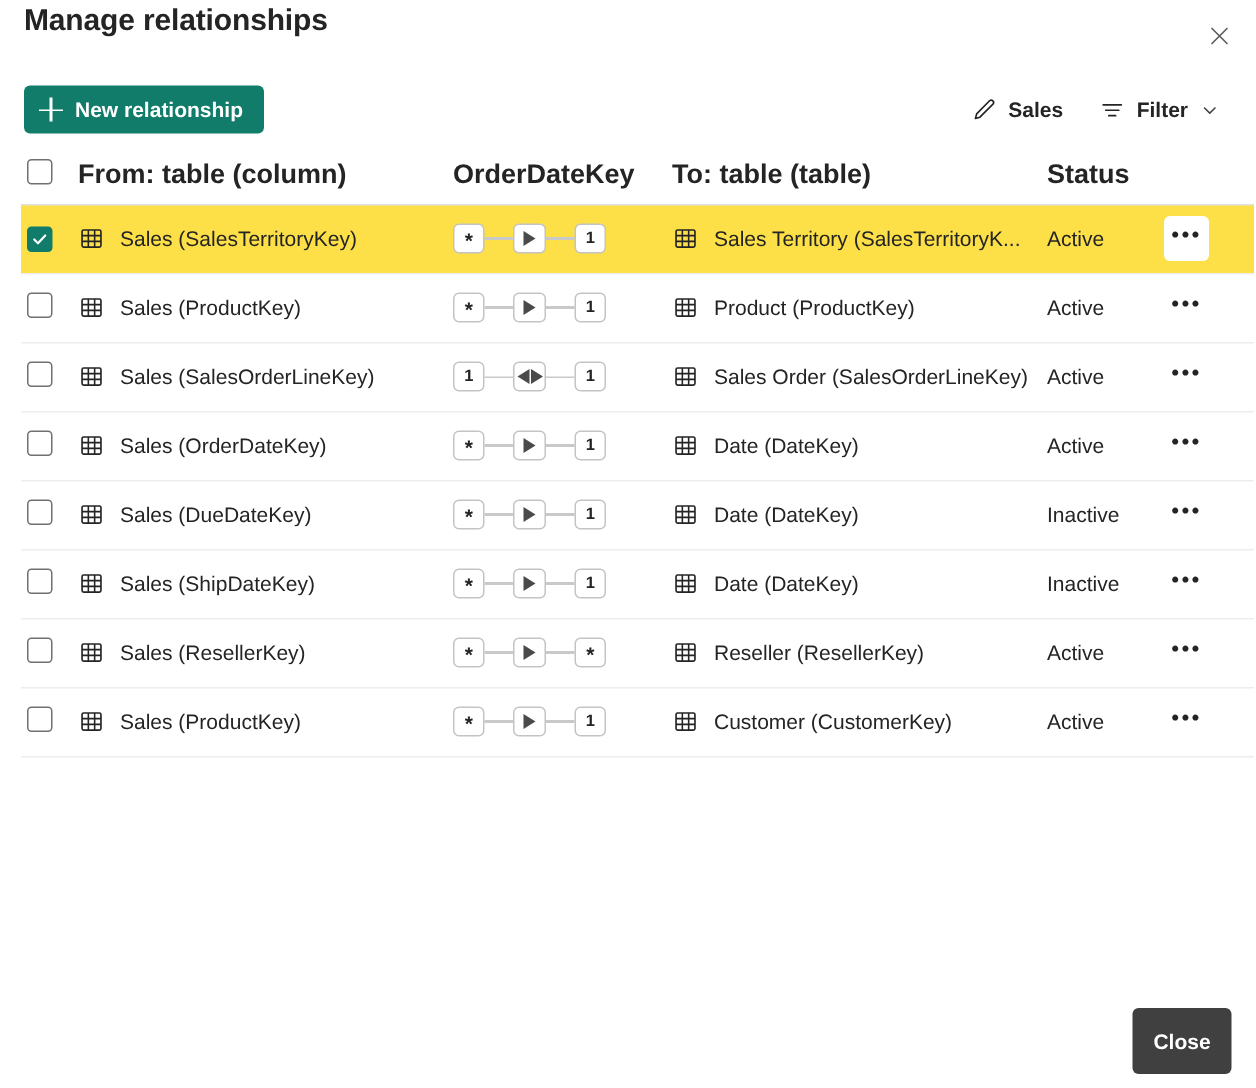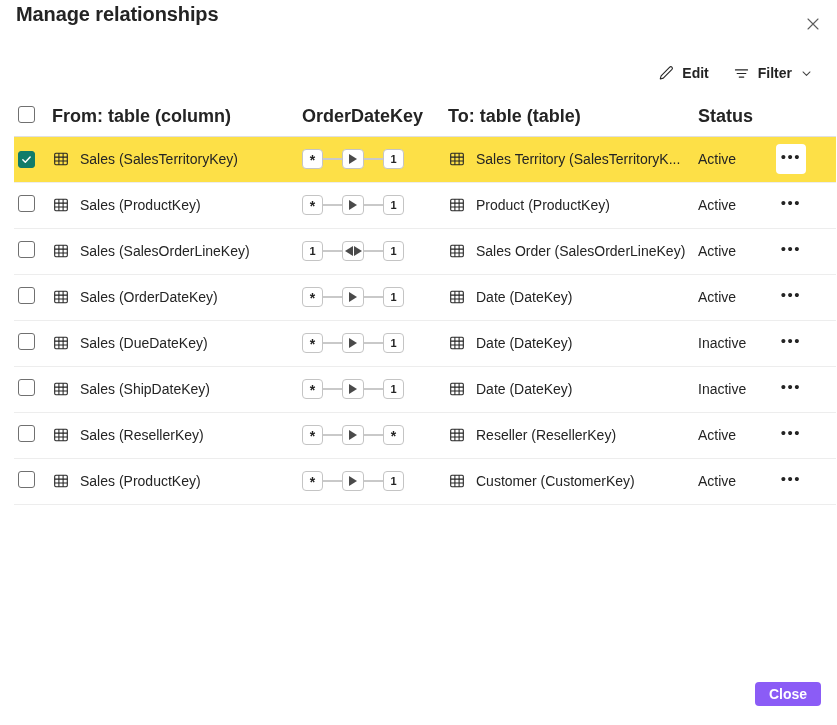--- a/index.html
+++ b/index.html
@@ -240,57 +240,61 @@
     right: 0;
     bottom: 0;
     height: 62px;
     display: flex;
     align-items: center;
     justify-content: flex-end;
     padding-right: 16px;
     box-sizing: border-box;
   }
   .btn-close {
-    background: #8b5cf6;
+    background: #404040;
     color: #ffffff;
     border: none;
     border-radius: 4px;
     font-family: "Liberation Sans", sans-serif;
     font-size: 14px;
     font-weight: 600;
-    height: 24px;
+    height: 44px;
     min-width: 66px;
     padding: 0 6px;
     cursor: pointer;
   }
 </style>
 </head>
 <body>
 
 <div class="dialog-header">
   <div class="dialog-title">Manage relationships</div>
   <div class="close-x" title="Close">
     <svg width="12" height="12" viewBox="0 0 12 12" aria-hidden="true">
       <path d="M1 1 L11 11 M11 1 L1 11" stroke="#5c5c5c" stroke-width="1.1" fill="none" stroke-linecap="round"></path>
     </svg>
   </div>
 </div>
 
 <div class="command-bar">
 
+  <button class="btn-primary">
+    <span class="plus-glyph"></span>
+    <span class="lbl">New relationship</span>
+  </button>
 
   <div class="cmd-spacer"></div>
 
   <button class="cmd-btn">
     <span class="cmd-icon">
       <svg width="17" height="17" viewBox="0 0 18 18" aria-hidden="true">
         <path d="M12.4 2.3a1.7 1.7 0 0 1 2.4 2.4L5.6 13.9l-3.2.9.9-3.2 9.1-9.3z" fill="none" stroke="#242424" stroke-width="1.15" stroke-linejoin="round"></path>
       </svg>
     </span>
-    <span class="lbl">Edit</span>
+    <span class="lbl">Sales</span>
   </button>
 
 
   <button class="cmd-btn">
     <span class="cmd-icon">
       <svg width="17" height="17" viewBox="0 0 18 18" aria-hidden="true">
         <path d="M2.6 5.2h12.8M4.4 9h9.2M6.6 12.8h4.8" fill="none" stroke="#242424" stroke-width="1.2" stroke-linecap="round"></path>
       </svg>
     </span>
     <span class="lbl">Filter</span>

